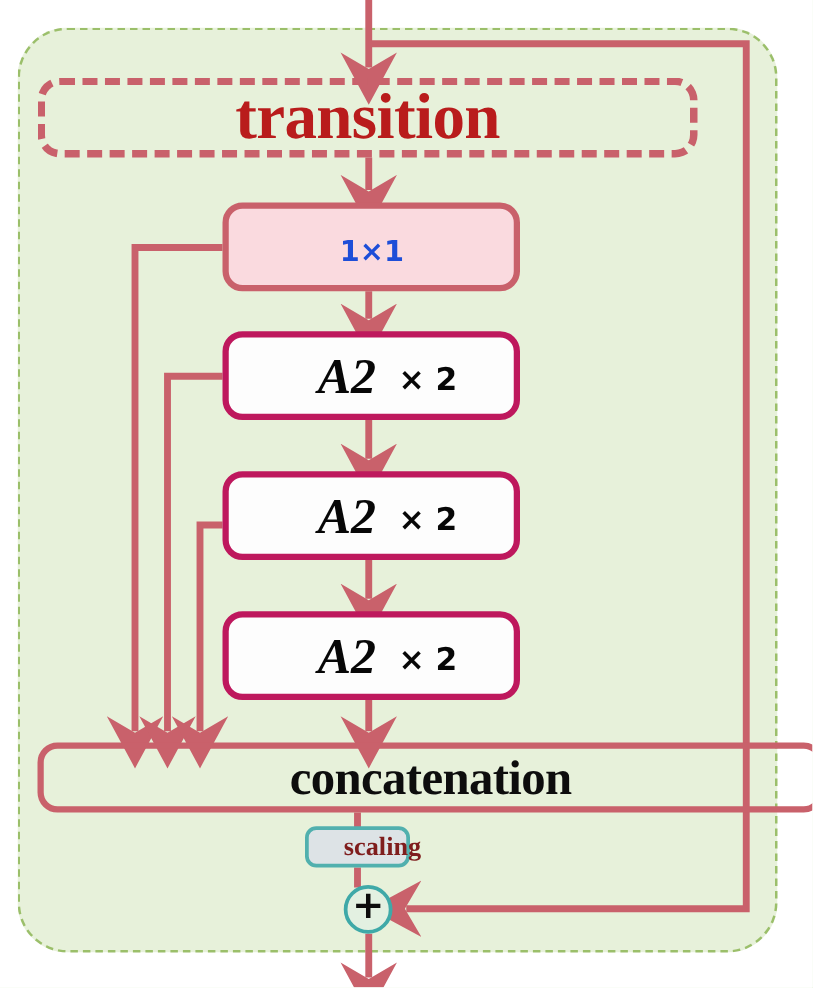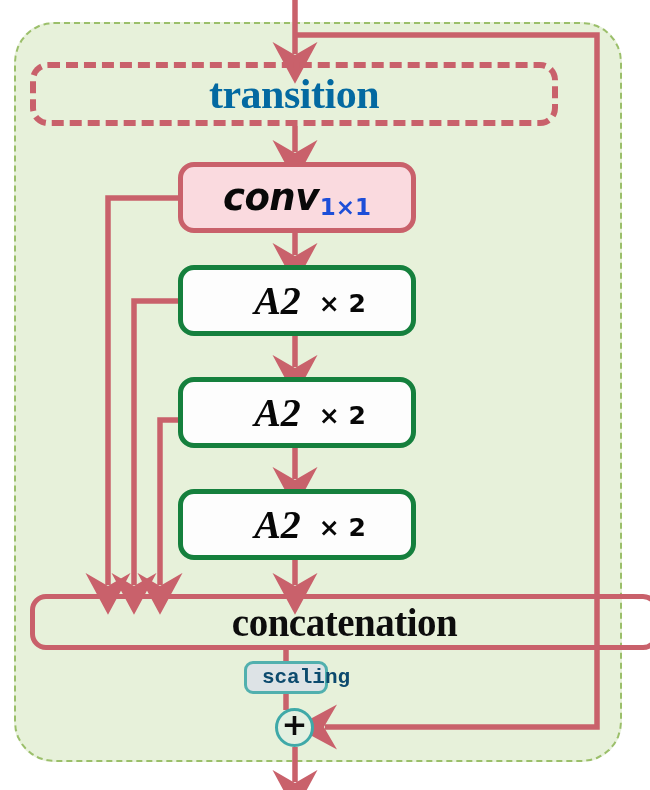--- a/index.html
+++ b/index.html
@@ -46,23 +46,23 @@
   .node-transition {
     left: 30px;
     top: 62px;
     width: 528px;
     height: 64px;
     border: 6px dashed #c9616b;
     border-radius: 18px;
     background: transparent;
   }
   .node-transition .label {
-    font-size: 42px;
-    font-weight: 700;
-    color: #0369a1;
+    font-size: 52px;
+    font-weight: 700;
+    color: #b91c1c;
     letter-spacing: -0.5px;
     line-height: 1;
     font-family: "Liberation Serif", serif;
   }
   .node-conv {
     left: 178px;
     top: 162px;
     width: 238px;
     height: 71px;
     border: 5px solid #c9616b;
@@ -87,21 +87,21 @@
     font-size: 23px;
     color: #1d4ed8;
     position: relative;
     top: 5px;
     margin-left: 1px;
   }
   .node-a2 {
     left: 178px;
     width: 238px;
     height: 71px;
-    border: 5px solid #15803d;
+    border: 5px solid #be185d;
     background: #fdfdfd;
   }
   .a2-1 { top: 265px; }
   .a2-2 { top: 377px; }
   .a2-3 { top: 489px; }
   .a2-text {
     display: flex;
     align-items: baseline;
     line-height: 1;
     padding-left: 26px;
@@ -143,23 +143,23 @@
     top: 661px;
     width: 84px;
     height: 33px;
     border: 3px solid #51b0ae;
     border-radius: 9px;
     background: #dde3e6;
   }
   .node-scaling .label {
     font-size: 21px;
     font-weight: 700;
-    color: #0c4a6e;
-    line-height: 1;
-    font-family: Liberation Mono, monospace;
+    color: #7f1d1d;
+    line-height: 1;
+    font-family: Liberation Serif, serif;
     margin-left: 40px;
   }
   .node-add {
     left: 275px;
     top: 708px;
     width: 39px;
     height: 39px;
     border: 3.5px solid #3fa9a8;
     border-radius: 50%;
     background: #e3f0e1;
@@ -217,21 +217,20 @@
       <path d="M295,747 L295,782" marker-end="url(#arw)"></path>
     </g>
   </svg>
 
   <div class="node node-transition">
     <span class="label">transition</span>
   </div>
 
   <div class="node node-conv">
     <span class="conv-text">
-      <span class="conv-main">conv</span>
         <span class="conv-sub">1×1</span>
     </span>
   </div>
 
   <div class="node node-a2 a2-1">
     <span class="a2-text">
       <span class="a2-main">A2</span>
         <span class="a2-mult">× 2</span>
     </span>
   </div>

